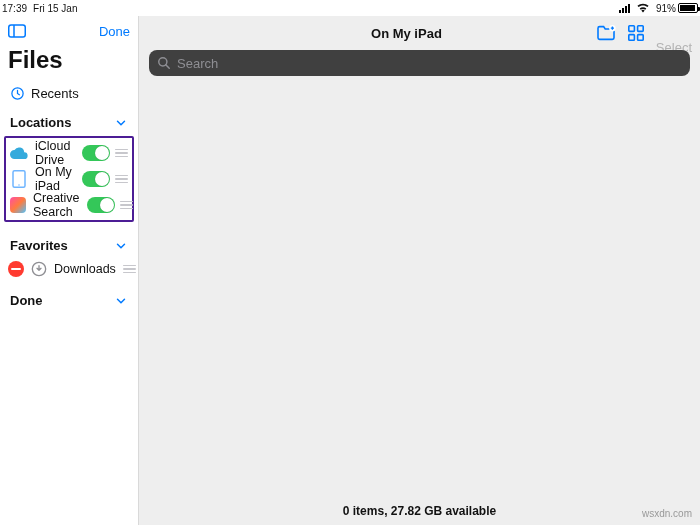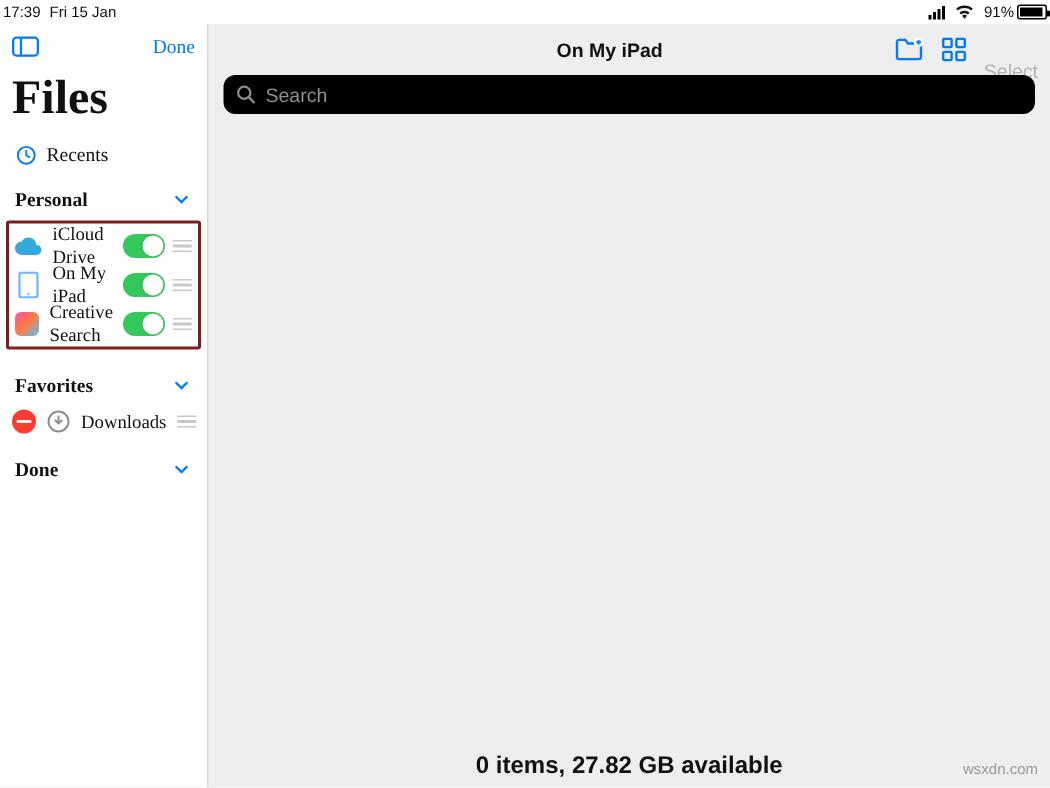--- a/index.html
+++ b/index.html
@@ -11,62 +11,62 @@
   .sigbars { display: flex; align-items: flex-end; gap: 1px; height: 9px; }
   .sigbars i { display: block; width: 2px; background: #000; }
   .sigbars i:nth-child(1){height:3px} .sigbars i:nth-child(2){height:5px}
   .sigbars i:nth-child(3){height:7px} .sigbars i:nth-child(4){height:9px}
   .battery { display:flex; align-items:center; gap:2px; font-size:10px; }
   .battouter { width:20px; height:10px; border:1px solid #000; border-radius:2px; padding:1px; position:relative; }
   .battouter::after { content:""; position:absolute; right:-3px; top:3px; width:2px; height:4px; background:#000; border-radius:0 1px 1px 0;}
   .battfill { height:100%; background:#000; }
 
   .main { flex:1; display:flex; min-height:0; }
-  .sidebar { width: 138px; display:flex; flex-direction:column; padding: 4px 8px 8px 8px; gap:2px;font-family:Liberation Serif, serif; }
+  .sidebar { width: 138px; display:flex; flex-direction:column; padding: 4px 8px 8px 8px; gap:2px; }
   .sidebar-top { display:flex; align-items:center; justify-content:space-between; height:22px; }
   .sidebar-top .done { color:#007aff; font-size:13px; font-weight:500; }
   .sidebaricon { display:flex; align-items:center; justify-content:center; color:#007aff; }
-  .sidebar-title { font-size:32px; font-weight:700; padding: 2px 0 6px 0; }
+  .sidebar-title { font-size:24px; font-weight:700; padding: 2px 0 6px 0; }
   .recents { display:flex; align-items:center; gap:6px; padding:4px 0 10px 2px; font-size:13px; }
 
   .section-head { display:flex; align-items:center; justify-content:space-between; padding:2px 2px; }
   .section-head span { font-weight:600; font-size:13px; }
   .chev { color:#007aff; }
 
   .row { display:flex; align-items:center; gap:7px; height:24px; }
   .row .iconbox { width:18px; height:18px; display:flex; align-items:center; justify-content:center; }
   .row .label { flex:1; font-size:12.5px; }
   .ctrl { display:flex; align-items:center; gap:5px; }
   .toggle { width:28px; height:16px; border-radius:16px; position:relative; }
   .toggle.on { background:#34c759; }
   .toggle::after { content:""; position:absolute; top:1px; width:14px; height:14px; background:#fff; border-radius:50%; box-shadow:0 0 1px rgba(0,0,0,.3);}
   .toggle.on::after { right:1px; }
   .reorder { color:#c7c7cc; display:flex; flex-direction:column; gap:2px; }
   .reorder i { display:block; width:13px; height:1.5px; background:#c7c7cc; border-radius:1px; }
   .minus { width:16px; height:16px; background:#ff3b30; border-radius:50%; position:relative; }
   .minus::after { content:""; position:absolute; top:7px; left:3px; right:3px; height:2px; background:#fff; border-radius:1px;}
 
-  .highlight { border:2px solid #7f1d1d; border-radius:2px; padding:3px 4px; margin:2px -4px 4px -4px; display:flex; flex-direction:column; gap:2px;}
+  .highlight { border:2px solid #4c1d95; border-radius:2px; padding:3px 4px; margin:2px -4px 4px -4px; display:flex; flex-direction:column; gap:2px;}
   .trashrow { margin-top:0; }
 
   .content { flex:1; background:#eeeeee; border-left:1px solid #d9d9d9; display:flex; flex-direction:column; }
   .navbar { height:34px; display:flex; align-items:center; padding:0 8px; gap:10px; }
   .navtitle { flex:1; text-align:center; font-size:13px; font-weight:600; color:#111; }
   .navicons { display:flex; align-items:center; gap:12px; }
   .folderplus { color:#007aff; }
   .gridicon { color:#007aff; }
   .selecttxt { color:#b3b3b3; font-size:13px;margin-top:28px; }
 
   .searchwrap { padding: 0 10px 8px 10px; }
-  .searchbar { background:#000000; height:26px; border-radius:8px; display:flex; align-items:center; padding:0 8px; gap:6px; }
+  .searchbar { background:#404040; height:26px; border-radius:8px; display:flex; align-items:center; padding:0 8px; gap:6px; }
   .searchbar svg { color:#8e8e93; }
   .searchbar .ph { color:#8e8e93; font-size:13px; }
 
   .contentbody { flex:1; }
-  .contentfoot { height:28px; display:flex; align-items:center; justify-content:center; font-size:16px; font-weight:600; color:#111;}
+  .contentfoot { height:28px; display:flex; align-items:center; justify-content:center; font-size:12px; font-weight:600; color:#111;}
 
   .watermark { position:absolute; right:8px; bottom:6px; font-size:10px; color:#999; }
 
   .icon-cloud { color:#34aadc; }
   .icon-ipad { color:#6fb5ff; }
   .icon-cc { width:16px; height:16px; border-radius:4px; background:linear-gradient(135deg,#ff4fa3,#ff7b3f,#4fc4ff);}
   .icon-trash { color:#8e8e93; }
   .icon-downloads { color:#8e8e93; }
   .tagdot { width:12px; height:12px; border-radius:50%; background:#ff3b30; }
   .clockicon { color:#007aff; }
@@ -115,21 +115,21 @@
       <span class="clockicon">
         <svg width="15" height="15" viewBox="0 0 24 24">
             <circle cx="12" cy="12" r="9" fill="none" stroke="currentColor" stroke-width="2"></circle>
             <path d="M12 7v5l3 2" stroke="currentColor" stroke-width="2" fill="none" stroke-linecap="round"></path>
           </svg>
       </span>
       <span>Recents</span>
     </div>
 
     <div class="section-head">
-      <span>Personal</span>
+      <span>Locations</span>
       <span class="chev">
           <svg width="14" height="14" viewBox="0 0 24 24">
             <path d="M6 9l6 6 6-6" stroke="currentColor" stroke-width="2.5" fill="none" stroke-linecap="round"></path>
           </svg>
         </span>
     </div>
 
     <div class="highlight">
       <div class="row">
         <span class="iconbox icon-cloud">

